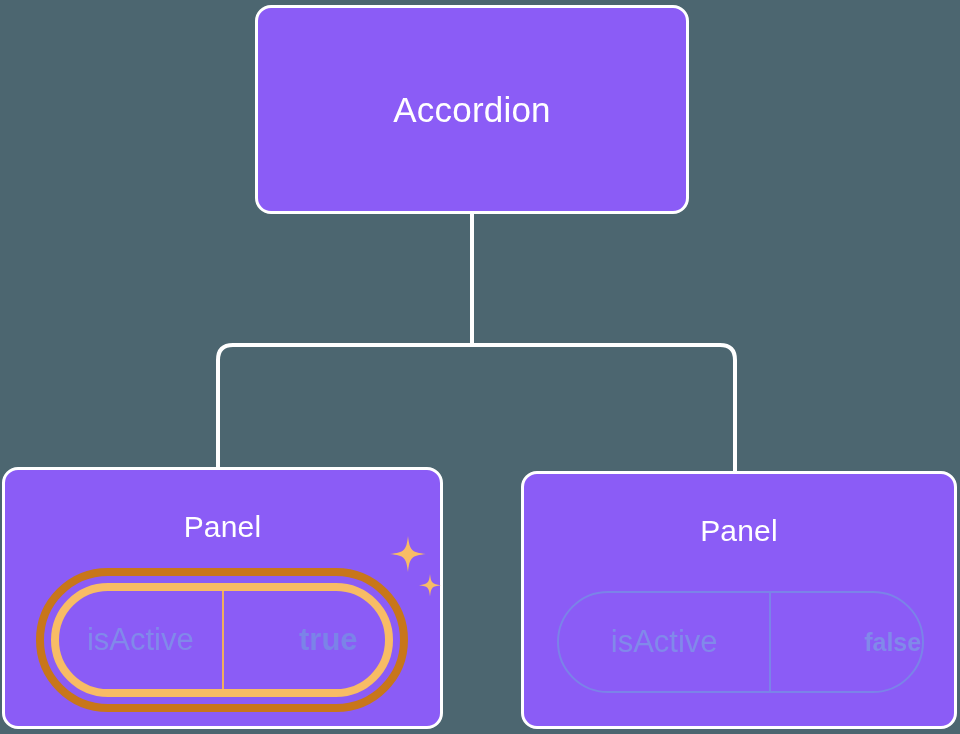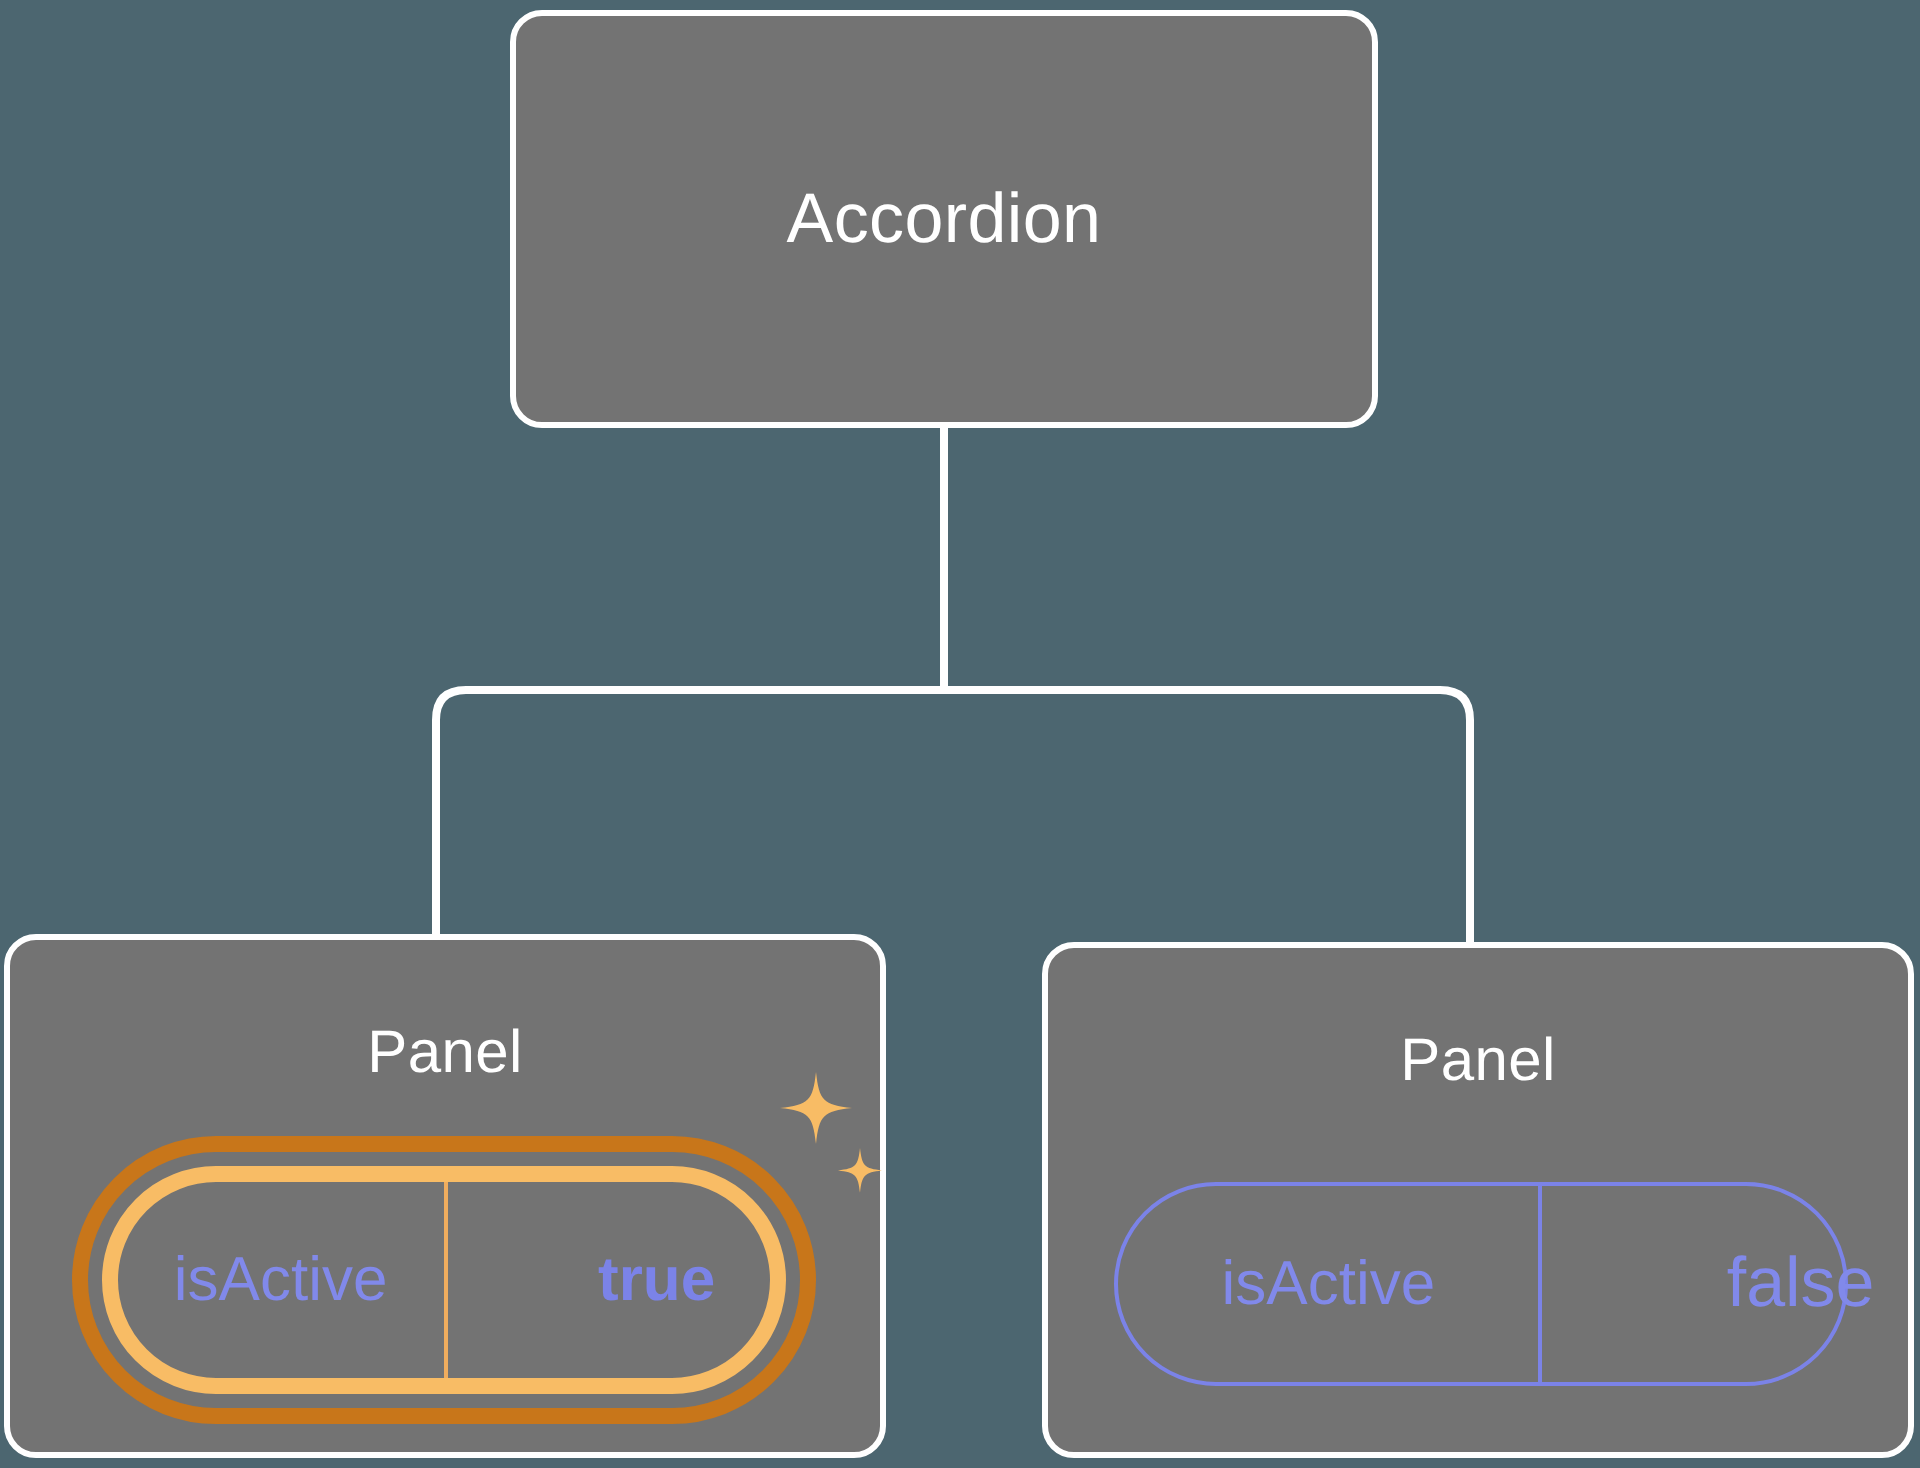--- a/index.html
+++ b/index.html
@@ -26,21 +26,21 @@
     left: 0;
     top: 0;
     width: 960px;
     height: 734px;
     pointer-events: none;
   }
 
   
   .node {
     position: absolute;
-    background: #737373;
+    background: #8b5cf6;
     border: 3px solid #ffffff;
     border-radius: 16px;
     box-sizing: border-box;
   }
 
   
   #node-accordion {
     left: 255px;
     top: 5px;
     width: 434px;
@@ -147,22 +147,22 @@
   }
   #pill-right .pill-key {
     flex: 0 0 58.5%;
     color: #8189ea;
     font-size: 31px;
     border-right: 2px solid #7b83e8;
   }
   #pill-right .pill-val {
     flex: 1;
     color: #8189ea;
-    font-size: 35px;
-    font-weight: 400;
+    font-size: 25px;
+    font-weight: 700;
     margin-left: 44px;
   }
 
   
   #sparkles {
     position: absolute;
     left: 386px;
     top: 534px;
     width: 56px;
     height: 72px;

